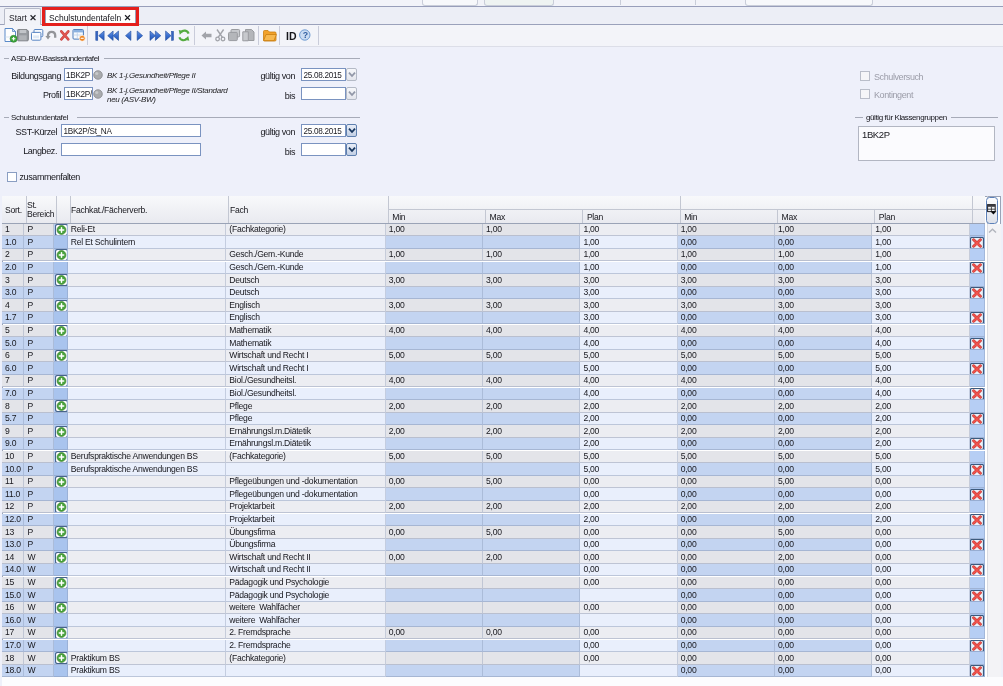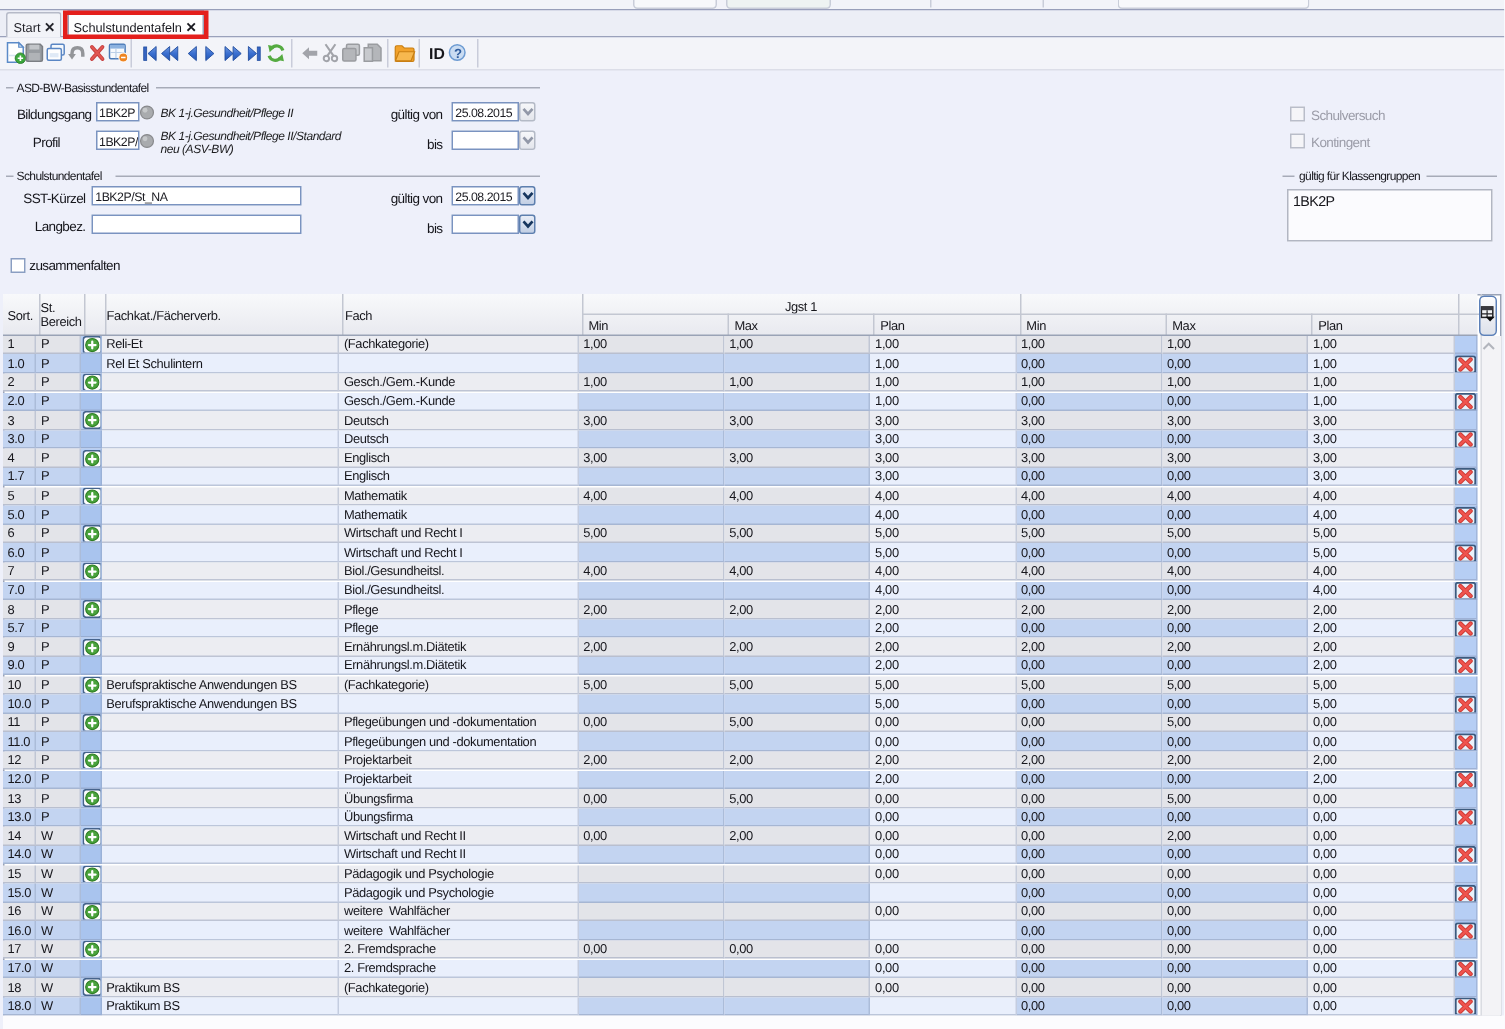--- a/index.html
+++ b/index.html
@@ -166,21 +166,21 @@
     </svg>
  <div class="lbl" style="left:107px;top:70.5px;font-size:8px;letter-spacing:-0.3px;font-style:italic;color:#1c1c1e;font-weight:500">BK 1-j.Gesundheit/Pflege II</div>
  <div class="rlbl" style="left:230px;top:70.5px;width:65px">gültig von</div>
  <div class="inp" style="left:301px;top:68px;width:44.5px;height:13px">25.08.2015</div>
     <div style="position:absolute;left:345.5px;top:68px;width:11.5px;height:13px;box-sizing:border-box;border:1px solid #b4bac6;border-radius:2px;background:linear-gradient(#f6f7fa,#e4e6ec);z-index:3">
       <svg width="10" height="11" viewBox="0 0 10 11" style="display:block;margin:0 auto">
         <path d="M2 3.6 L5 7 L8 3.6" fill="none" stroke="#9298a8" stroke-width="1.8"></path>
       </svg>
     </div>
 
- <div class="rlbl" style="left:0;top:89.5px;width:40px">Profil</div>
+ <div class="rlbl" style="left:0;top:89.5px;width:61px">Profil</div>
  <div class="inp" style="left:64px;top:87px;width:28.5px;height:13px;padding-left:1px">1BK2P/</div>
  <svg width="10" height="10" viewBox="0 0 10 10" style="position:absolute;left:93px;top:89px">
       <circle cx="5" cy="5" r="4.3" fill="#a9abae" stroke="#88898c" stroke-width="0.8"></circle>
       <circle cx="3.7" cy="3.5" r="1.6" fill="#c6c8ca"></circle>
     </svg>
  <div class="lbl" style="left:107px;top:85.5px;font-size:8px;letter-spacing:-0.3px;font-style:italic;color:#1c1c1e;font-weight:500;line-height:9.2px">BK 1-j.Gesundheit/Pflege II/Standard<br>neu (ASV-BW)</div>
  <div class="rlbl" style="left:230px;top:90.5px;width:65px">bis</div>
  <div class="inp" style="left:301px;top:87px;width:44.5px;height:13px"></div>
     <div style="position:absolute;left:345.5px;top:87px;width:11.5px;height:13px;box-sizing:border-box;border:1px solid #b4bac6;border-radius:2px;background:linear-gradient(#f6f7fa,#e4e6ec);z-index:3">
       <svg width="10" height="11" viewBox="0 0 10 11" style="display:block;margin:0 auto">
@@ -228,21 +228,20 @@
  <div class="lbl" style="left:862px;top:128.5px;font-size:9.5px">1BK2P</div>
 
  <div class="abs" style="left:2px;top:196px;width:999px;height:481.6px;box-sizing:border-box;
    border:1px solid #9aa3b6;background:#fff"></div>
 
  <div class="abs" style="left:2px;top:196px;width:983px;height:28px;background:linear-gradient(#f8f9fb,#e8e9ef)">
    <div class="hl" style="left:3px;top:9.5px">Sort.</div>
    <div class="hl" style="left:25px;top:4.5px">St.<br>Bereich</div>
    <div class="hl" style="left:69px;top:9.5px">Fachkat./Fächerverb.</div>
    <div class="hl" style="left:228px;top:9.5px">Fach</div>
-   <div class="hgl" style="left:386px;width:292px;padding-top:2.5px">Jgst 1</div>
    <div class="abs" style="left:386px;top:13px;width:599px;height:1px;background:#c3c7d2"></div>
    <div class="hc" style="left:390.3px">Min</div>
       <div class="hc" style="left:487.6px">Max</div>
       <div class="hc" style="left:584.9px">Plan</div>
       <div class="hc" style="left:682.2px">Min</div>
       <div class="hc" style="left:779.5px">Max</div>
       <div class="hc" style="left:876.8px">Plan</div>
    <div class="hv" style="left:24.4px;top:0;height:28px"></div>
       <div class="hv" style="left:54.3px;top:0;height:28px"></div>
       <div class="hv" style="left:67.8px;top:0;height:28px"></div>

